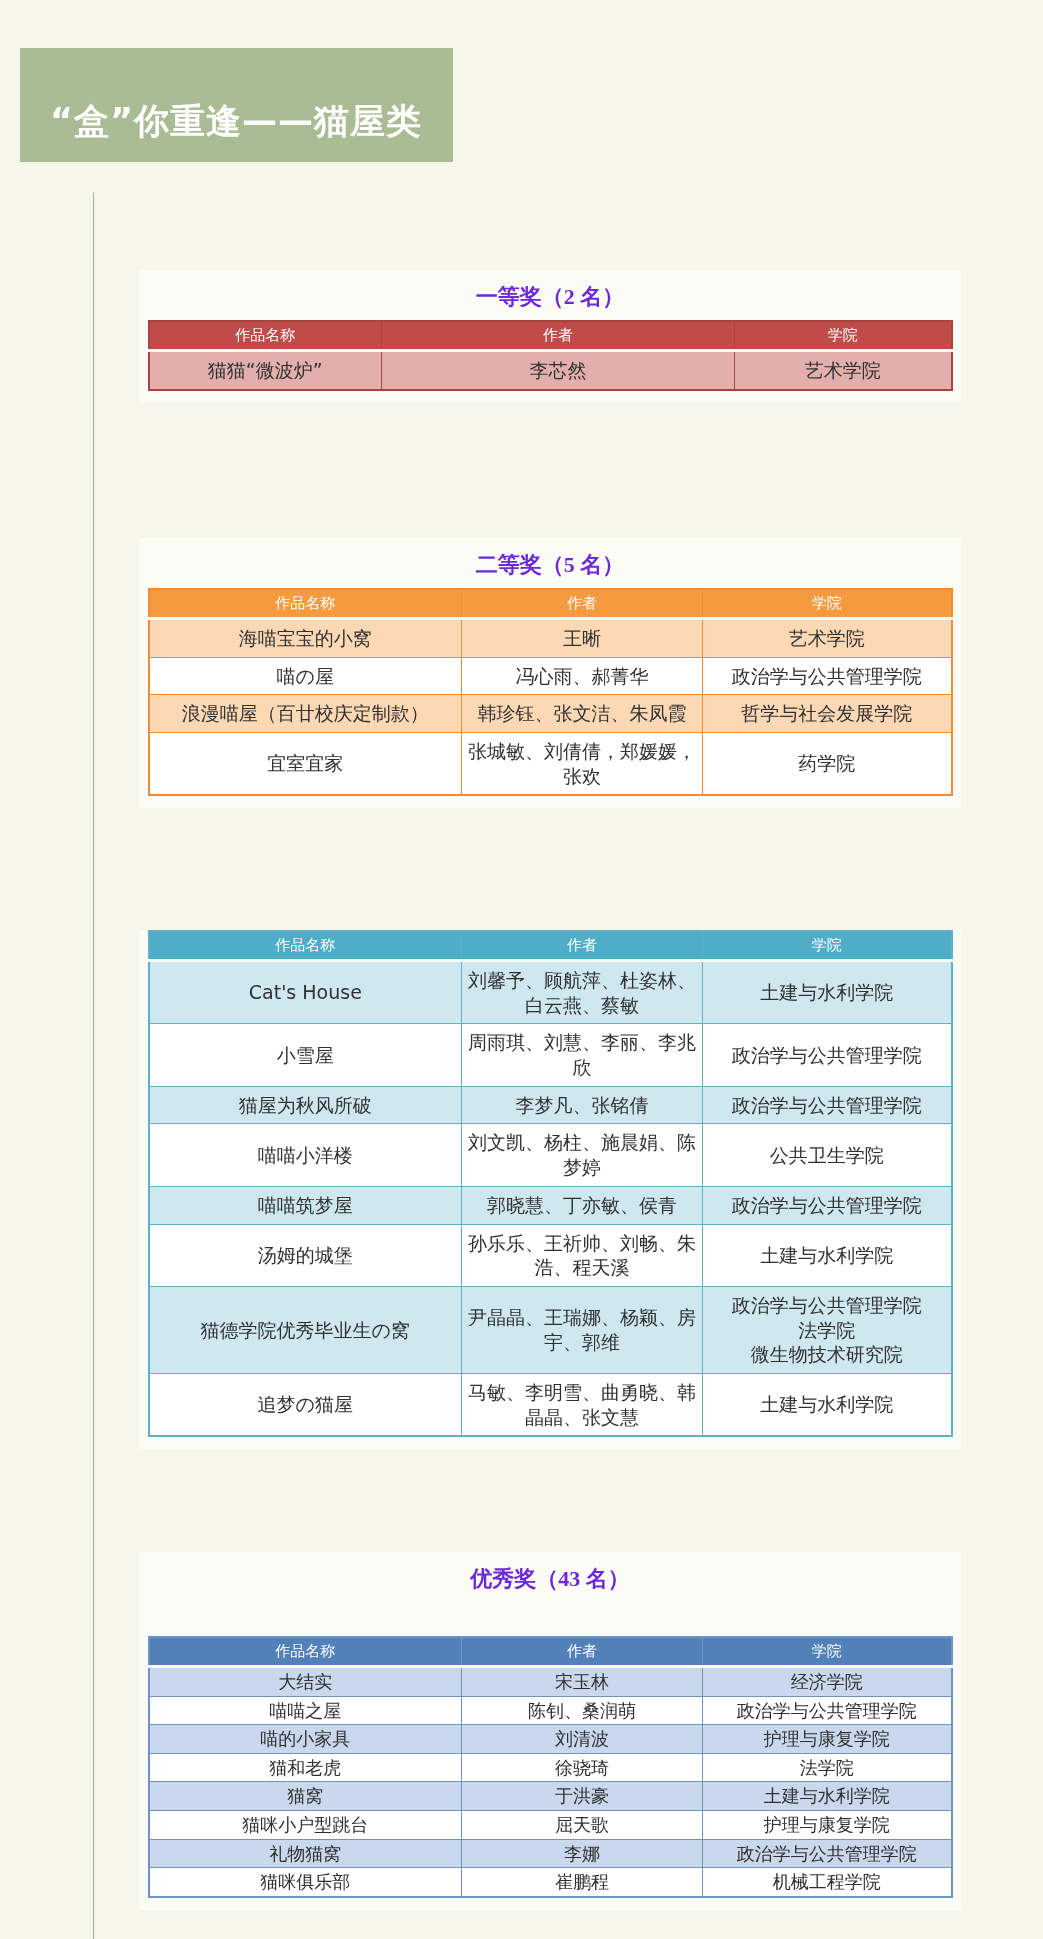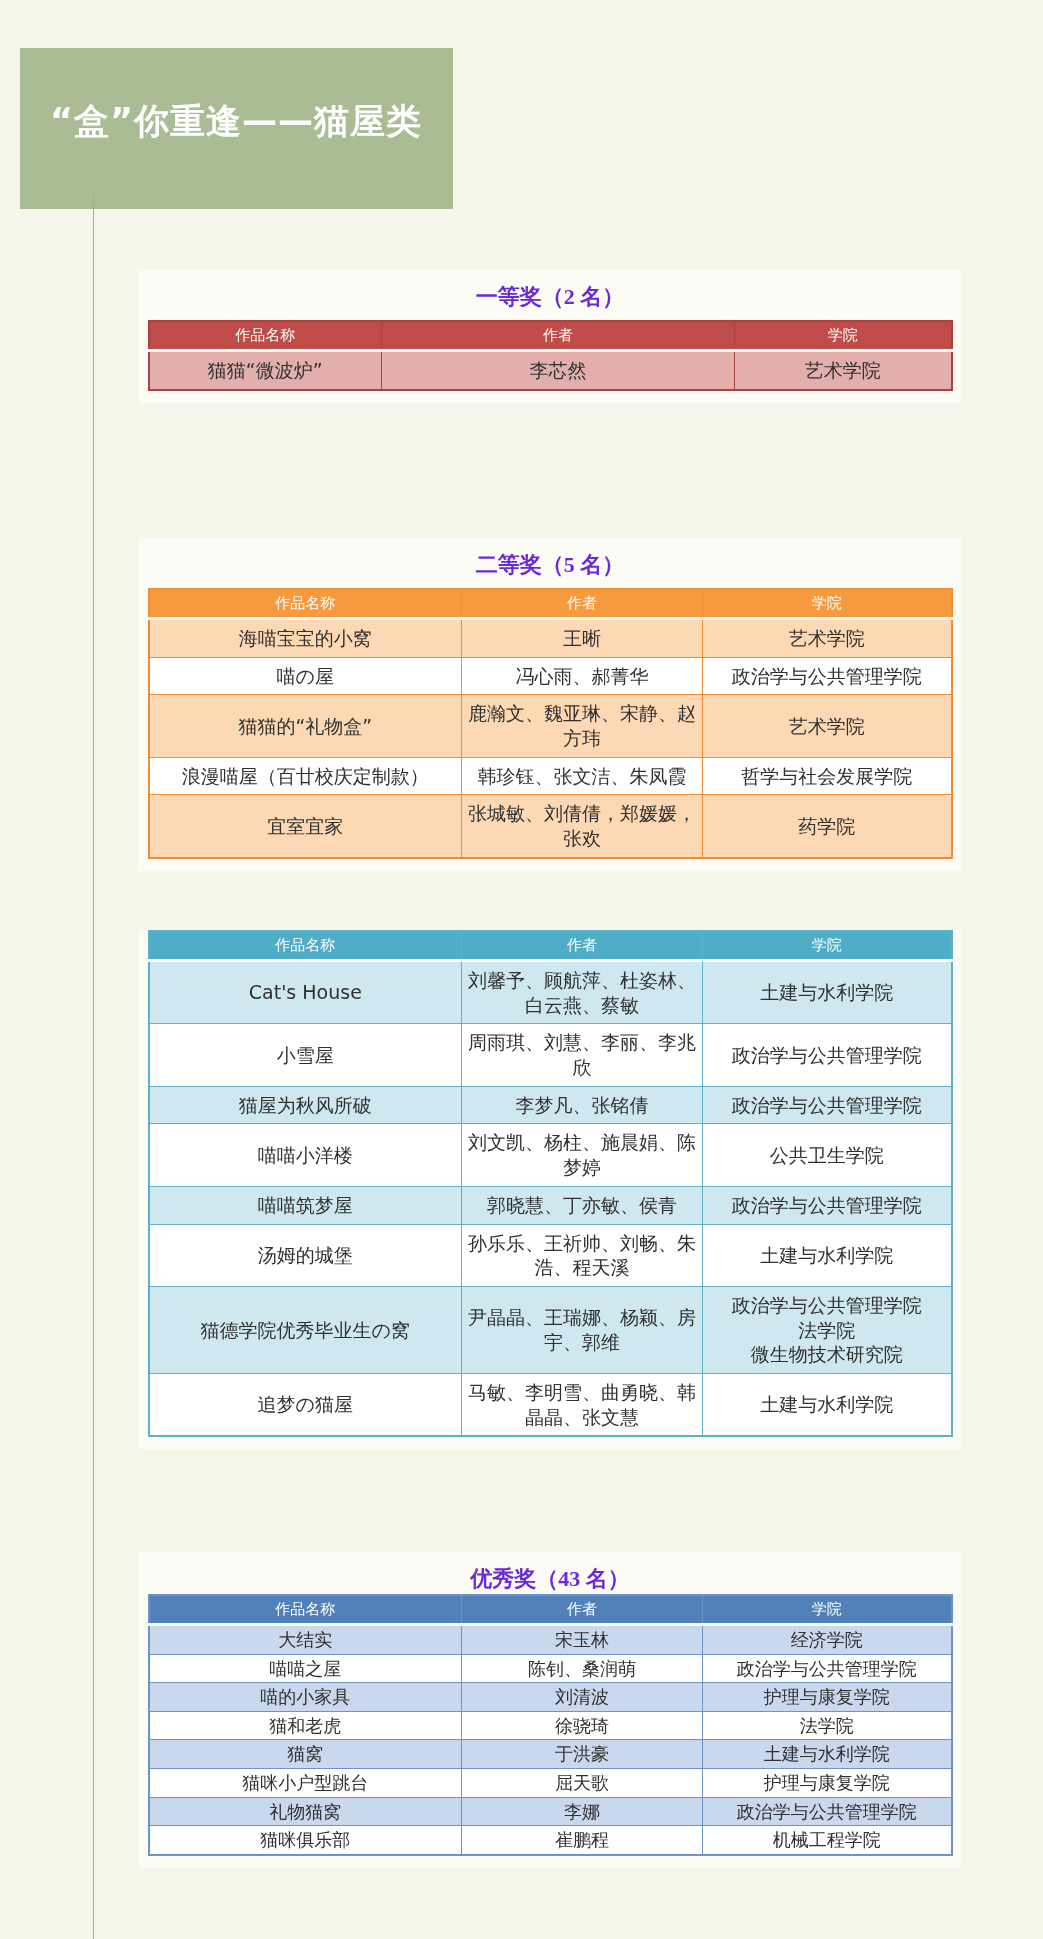--- a/index.html
+++ b/index.html
@@ -4,21 +4,21 @@
 <style>
   html,body { margin:0; padding:0; }
   body {
     width:1043px; height:1939px;
     position:relative; overflow:hidden;
     background:#f6f6eb;
     font-family:"DejaVu Sans","Liberation Sans",sans-serif;
   }
   .banner {
     position:absolute; left:20px; top:48px;
-    width:433px; height:161px;
+    width:433px; height:114px;
   }
   .banner-title {
     position:absolute; left:30px; top:50px;
     font-size:35px; font-weight:bold; color:#ffffff;
     letter-spacing:1px; white-space:nowrap;
   }
   .vline {
     position:absolute; left:93px; top:193px;
     width:1px; height:1746px; background:#a3ac96;
   }
@@ -32,21 +32,21 @@
   #sec2 { top:930px; }
   #sec3 { top:1552px; }
   .sec-title {
     text-align:center;
     font-family:"Liberation Serif","DejaVu Serif",serif;
     font-weight:bold; font-size:22px; color:#6d28d9;
     padding-top:12px; margin:0;
   }
   #sec0 .sec-title, #sec1 .sec-title { margin-bottom:8px; }
   #sec2 .sec-title { margin-bottom:30px; }
-  #sec3 .sec-title { }
+  #sec3 .sec-title { margin-bottom:42px; }
   table.results {
     width:805px; margin:0 auto;
     border-collapse:collapse; table-layout:fixed;
     border:2px solid var(--bd);
   }
   table.results th, table.results td {
     border:1px solid var(--bd);
     text-align:center; vertical-align:middle;
   }
   table.results th {
@@ -123,25 +123,20 @@
           <td>海喵宝宝的小窝</td>
           <td>王晰</td>
           <td>艺术学院</td>
         </tr>
         <tr>
           <td>喵の屋</td>
           <td>冯心雨、郝菁华</td>
           <td>政治学与公共管理学院</td>
         </tr>
         <tr>
-          <td>猫猫的“礼物盒”</td>
-          <td>鹿瀚文、魏亚琳、宋静、赵方玮</td>
-          <td>艺术学院</td>
-        </tr>
-        <tr>
           <td>浪漫喵屋（百廿校庆定制款）</td>
           <td>韩珍钰、张文洁、朱凤霞</td>
           <td>哲学与社会发展学院</td>
         </tr>
         <tr>
           <td>宜室宜家</td>
           <td>张城敏、刘倩倩，郑媛媛，张欢</td>
           <td>药学院</td>
         </tr>
       </tbody>

